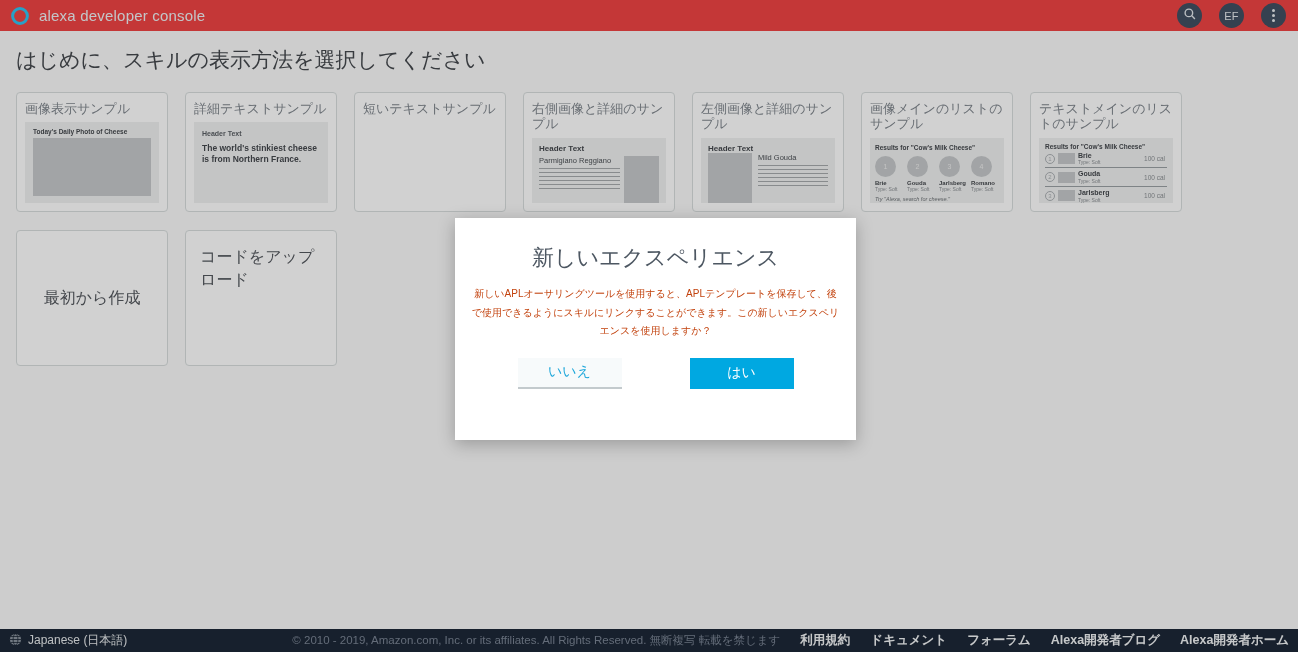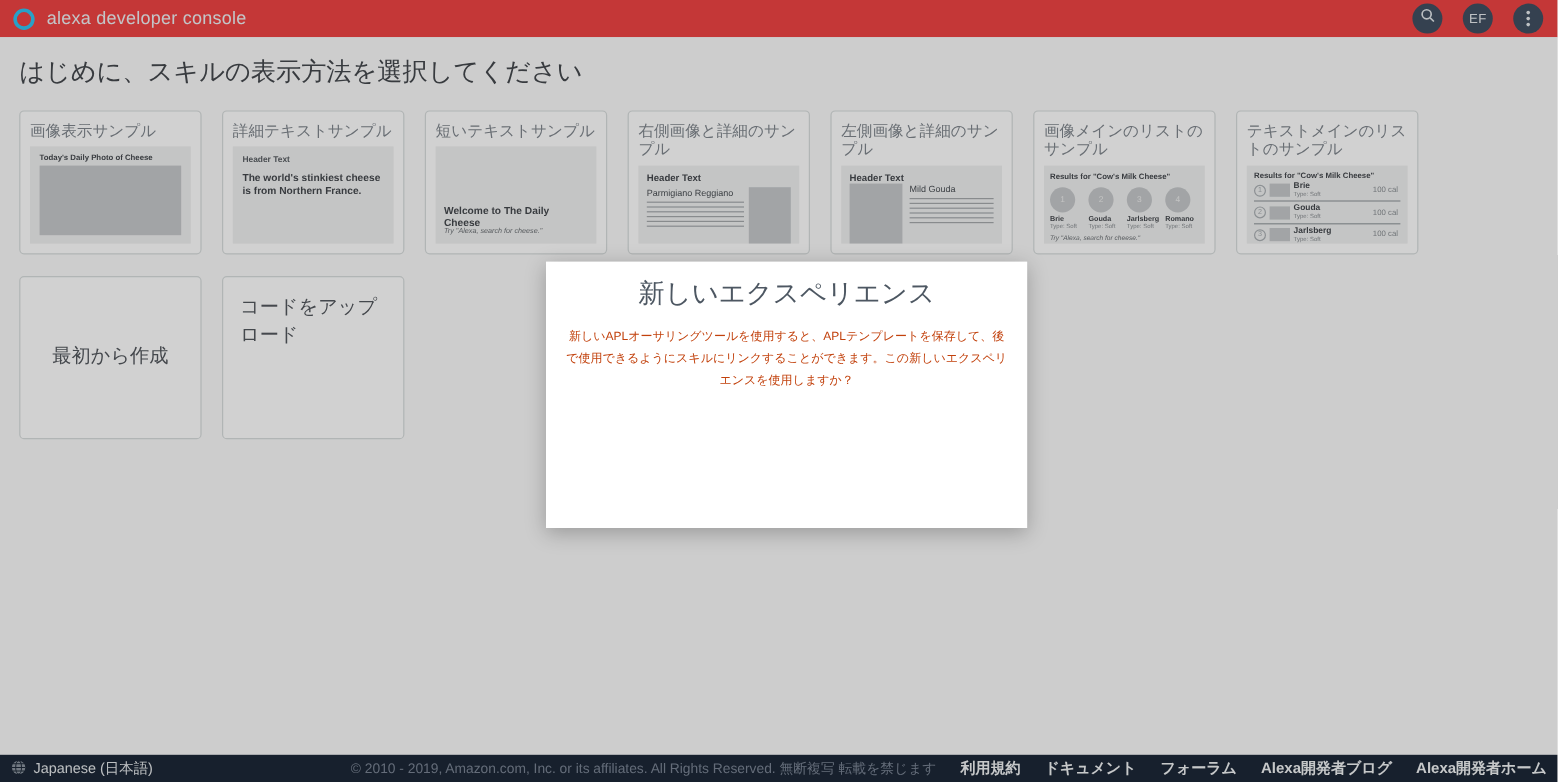--- a/index.html
+++ b/index.html
@@ -91,21 +91,21 @@
   .lang { display:flex; align-items:center; gap:6px; color:#e6e9ec; font-size:12px; cursor:pointer; }
   .foot-spacer { flex:1; }
   .copyright { color:#79markdown8494; color:#7a8494; font-size:11.5px; margin-right:20px; white-space:nowrap; }
   .foot-links { display:flex; gap:20px; }
   .foot-link { color:#f2f4f6; font-size:12.5px; font-weight:bold; cursor:pointer; white-space:nowrap; }
 
   
   .overlay { position:absolute; inset:0; background:rgba(0,0,0,0.18); z-index:5; }
   .modal { position:absolute; left:455px; top:218px; width:401px; height:222px; background:#fff;
            z-index:10; box-shadow:0 4px 16px rgba(0,0,0,0.25); text-align:center; }
-  .modal-title { margin-top:14px; font-size:22px; color:#4d5762; font-weight:400; line-height:26px; }
+  .modal-title { margin-top:27px; font-size:22px; color:#4d5762; font-weight:400; line-height:26px; }
   .modal-body { margin:14px auto 0; width:372px; font-size:10px; line-height:18.5px; color:#c2410c; }
   .modal-buttons { display:flex; justify-content:center; gap:68px; margin-top:17px; }
   .btn { width:104px; height:31px; font-size:14px; display:flex; align-items:center; justify-content:center;
          cursor:pointer; }
   .btn-no { background:#f7fafb; color:#1ea7da; border-bottom:2px solid #c3cacd; }
   .btn-yes { background:#00a8e1; color:#ffffff; }
 </style>
 </head>
 <body>
 
@@ -154,24 +154,20 @@
     <div class="card">
       <div class="card-title">詳細テキストサンプル</div>
       <div class="thumb thumb2">
         <div class="hd t-bold">Header Text</div>
         <div class="bd t-bold">The world's stinkiest cheese is from Northern France.</div>
       </div>
     </div>
 
     <div class="card">
       <div class="card-title">短いテキストサンプル</div>
-      <div class="thumb thumb3">
-        <div class="hd t-bold">Welcome to The Daily Cheese</div>
-        <div class="hint t-italic">Try "Alexa, search for cheese."</div>
-      </div>
     </div>
 
     <div class="card">
       <div class="card-title">右側画像と詳細のサンプル</div>
       <div class="thumb thumb4">
         <div class="hd t-bold">Header Text</div>
         <div class="cols">
           <div class="left">
             <div class="sub">Parmigiano Reggiano</div>
             <div class="ph-line"></div>
@@ -303,13 +299,17 @@
     <span class="foot-link">Alexa開発者ブログ</span>
     <span class="foot-link">Alexa開発者ホーム</span>
   </div>
 </div>
 
 <div class="overlay"></div>
 
 <div class="modal">
   <div class="modal-title">新しいエクスペリエンス</div>
   <div class="modal-body">新しいAPLオーサリングツールを使用すると、APLテンプレートを保存して、後で使用できるようにスキルにリンクすることができます。この新しいエクスペリエンスを使用しますか？</div>
+  <div class="modal-buttons">
+    <div class="btn btn-no">いいえ</div>
+    <div class="btn btn-yes">はい</div>
+  </div>
 </div>
 
 </body></html>

